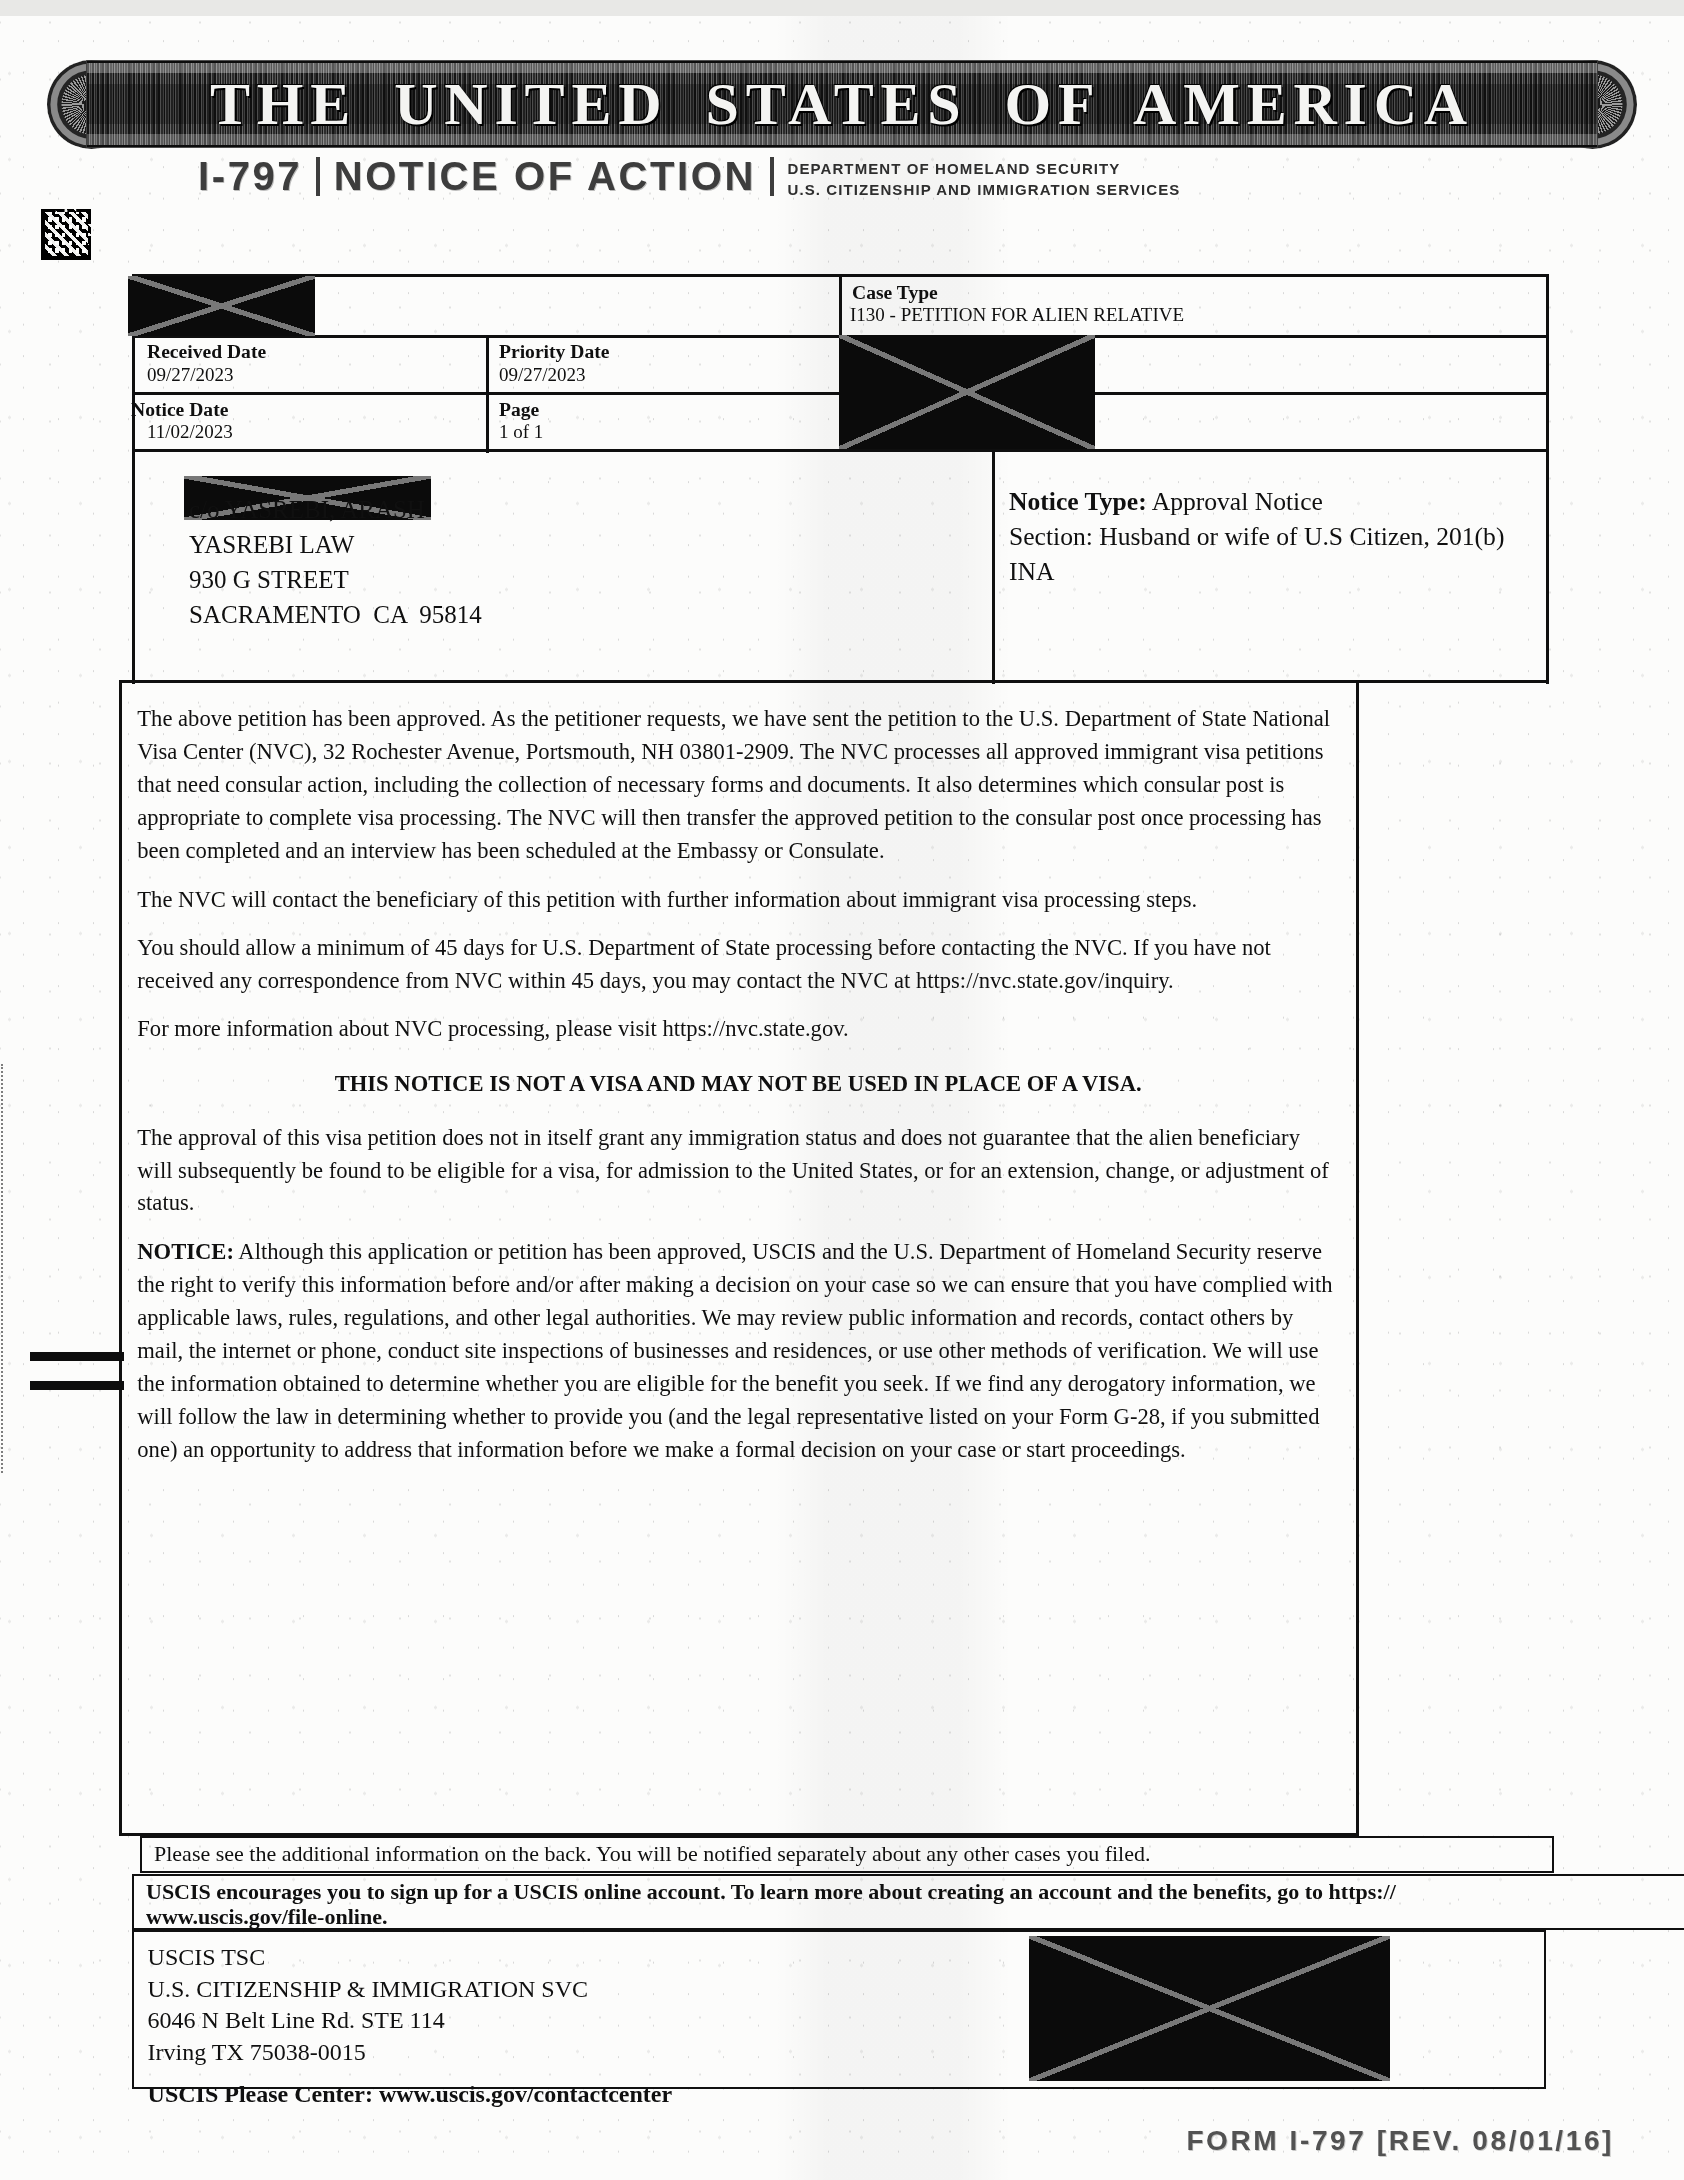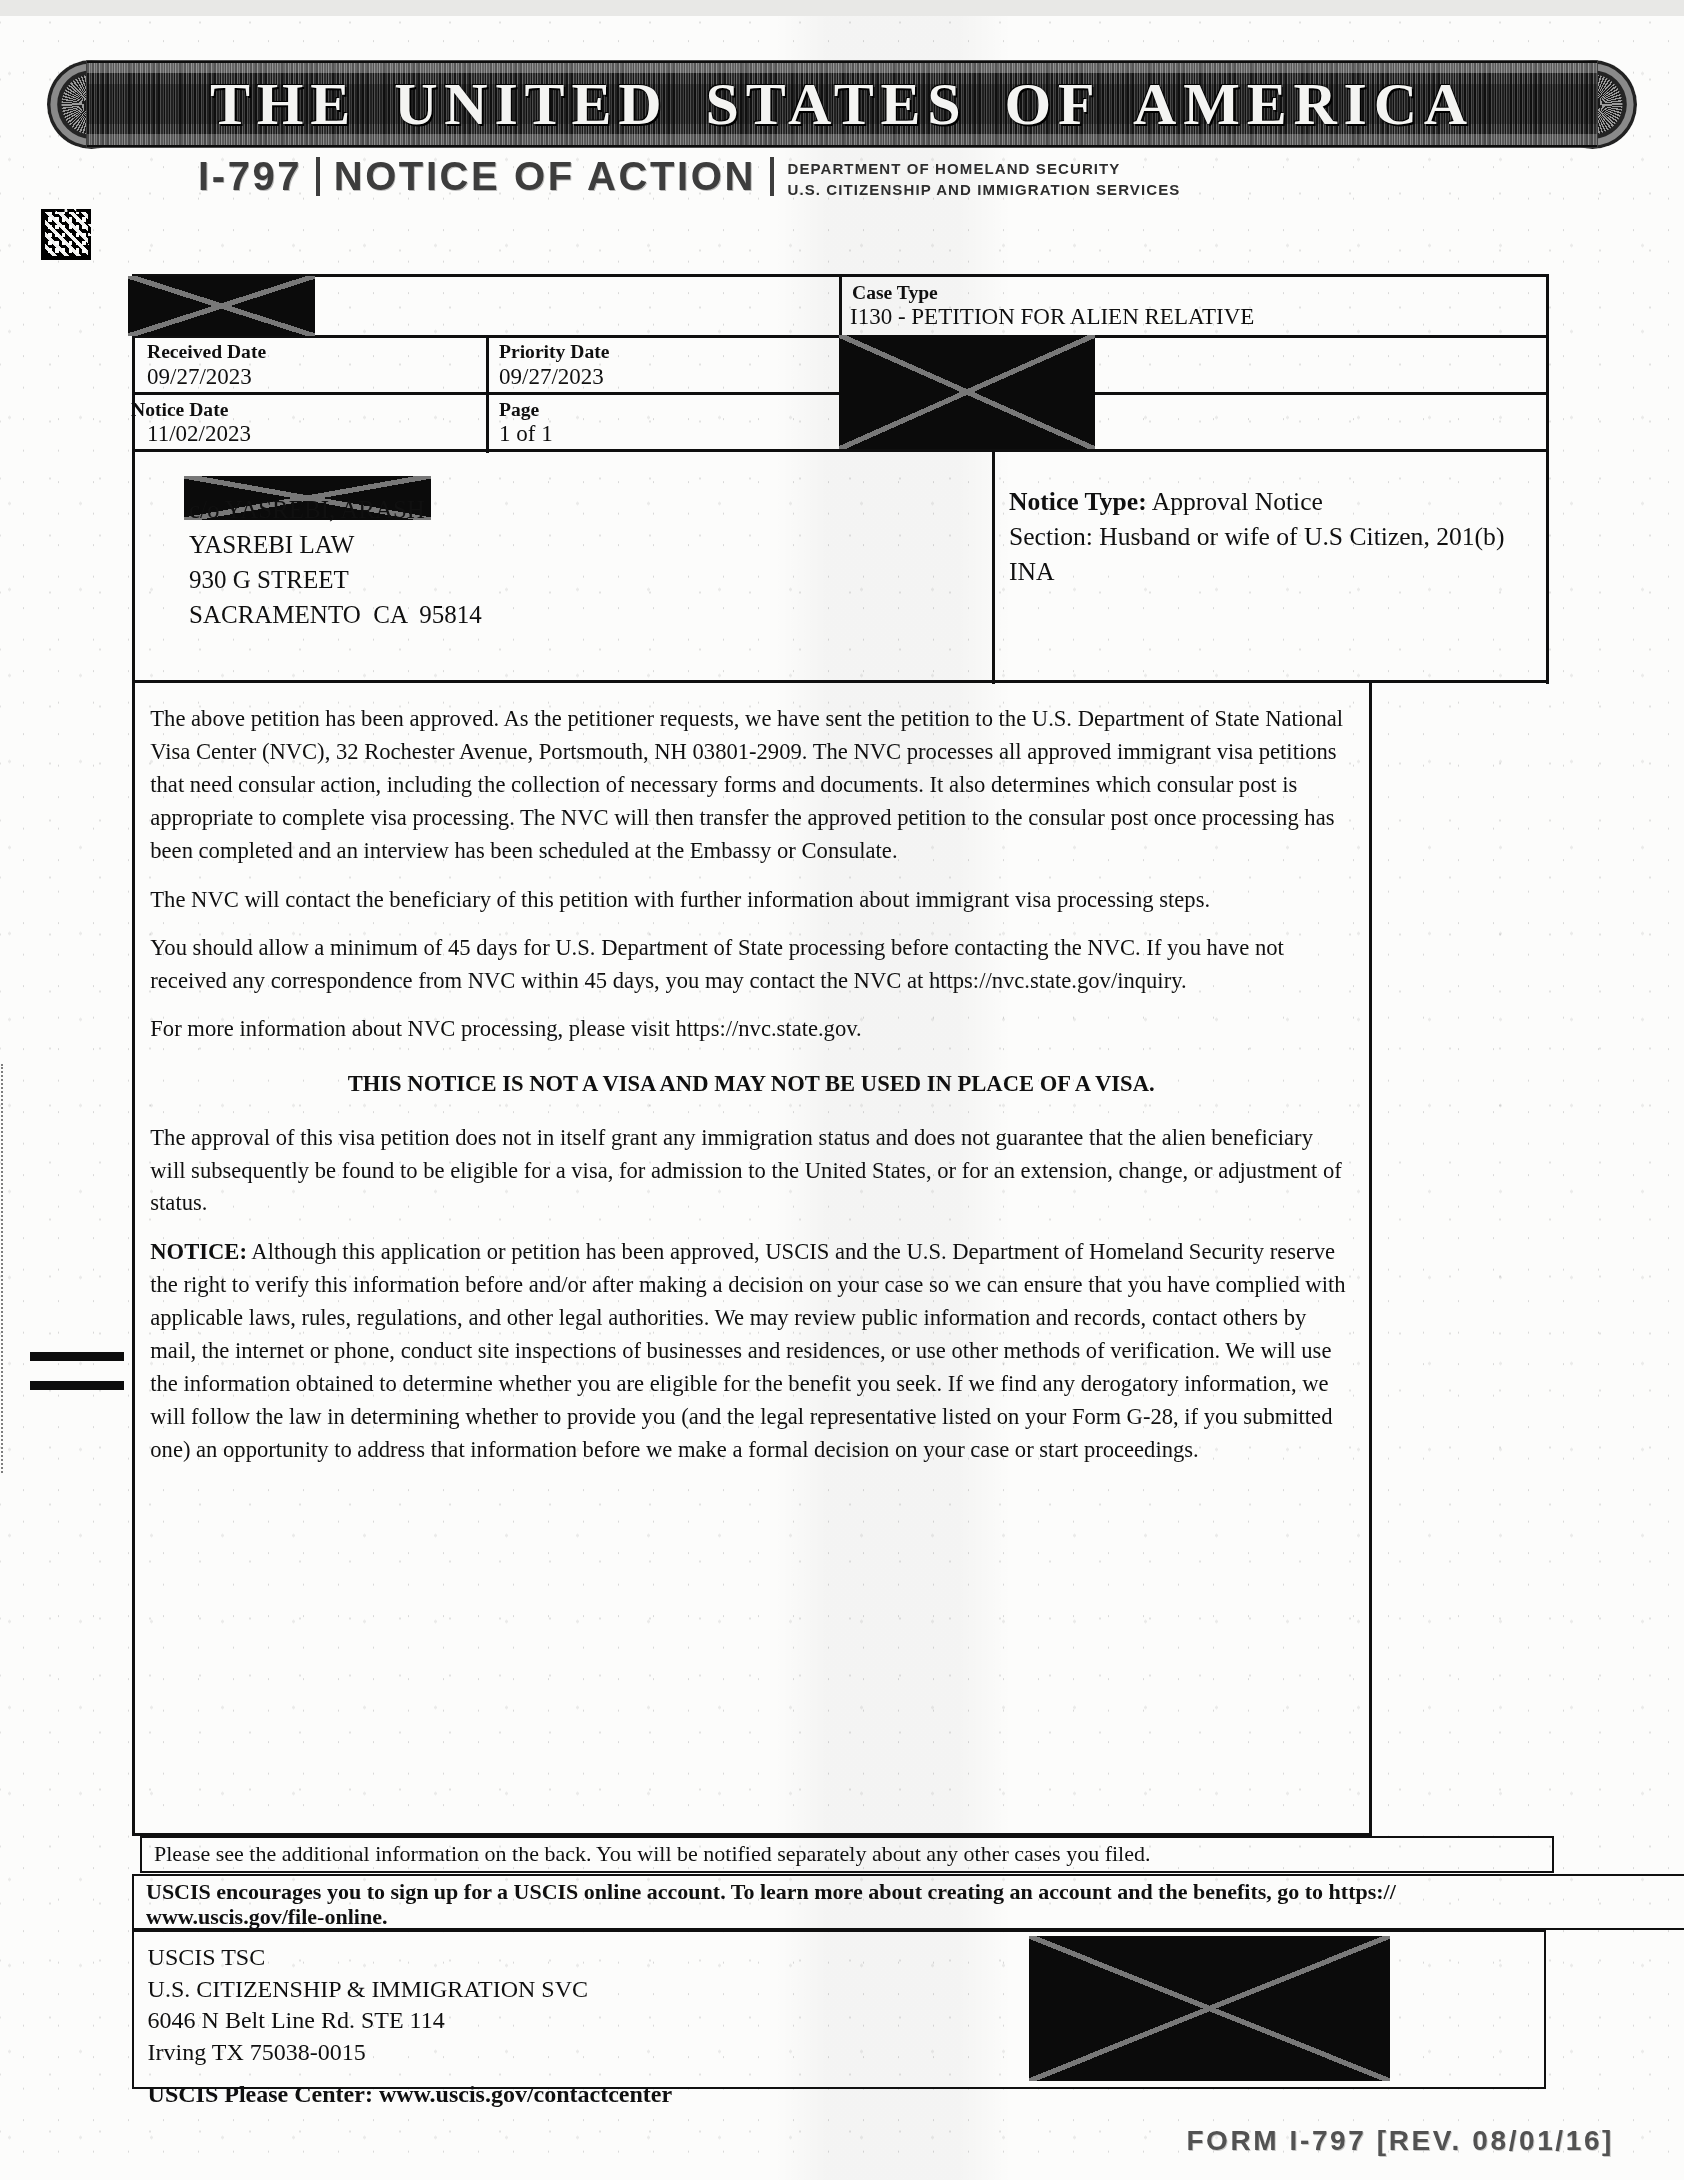--- a/index.html
+++ b/index.html
@@ -72,29 +72,29 @@
   
   .redacted{
     position:absolute;
     background:
       linear-gradient(to top right, transparent calc(50% - 2.6px), #787878 calc(50% - 2.6px), #787878 calc(50% + 2.6px), transparent calc(50% + 2.6px)),
       linear-gradient(to bottom right, transparent calc(50% - 2.6px), #787878 calc(50% - 2.6px), #787878 calc(50% + 2.6px), transparent calc(50% + 2.6px)),
       #0b0b0b;
   }
   
   .cell-label{position:absolute;font-weight:700;font-size:19.6px;white-space:nowrap;}
-  .cell-value{position:absolute;font-size:23px;white-space:nowrap;}
+  .cell-value{position:absolute;font-size:19px;white-space:nowrap;}
   
   .addressee{position:absolute;left:189px;top:476px;font-size:25px;line-height:35px;}
   .addressee div{white-space:pre;}
   .notice-info{position:absolute;left:1009px;top:468px;font-size:25.6px;line-height:35px;width:524px;}
   .notice-info .lbl{font-weight:700;}
   
   .body-box{
-    position:absolute;left:132px;top:664px;width:1240px;height:1156px;
+    position:absolute;left:119px;top:664px;width:1240px;height:1156px;
     border:3.4px solid #101010;box-sizing:border-box;
     padding:20.4px 17px 0 15.3px;
   }
   .body-box p{margin:0 0 15.3px 0;font-size:22.6px;line-height:1.46;}
   .body-box .warning{text-align:center;font-weight:700;margin:22px 0 20.4px 0;}
   .body-box .lbl{font-weight:700;}
   
   .back-note-box{
     position:absolute;left:140px;top:1820px;width:1414px;height:37px;
     border:2.6px solid #101010;box-sizing:border-box;

